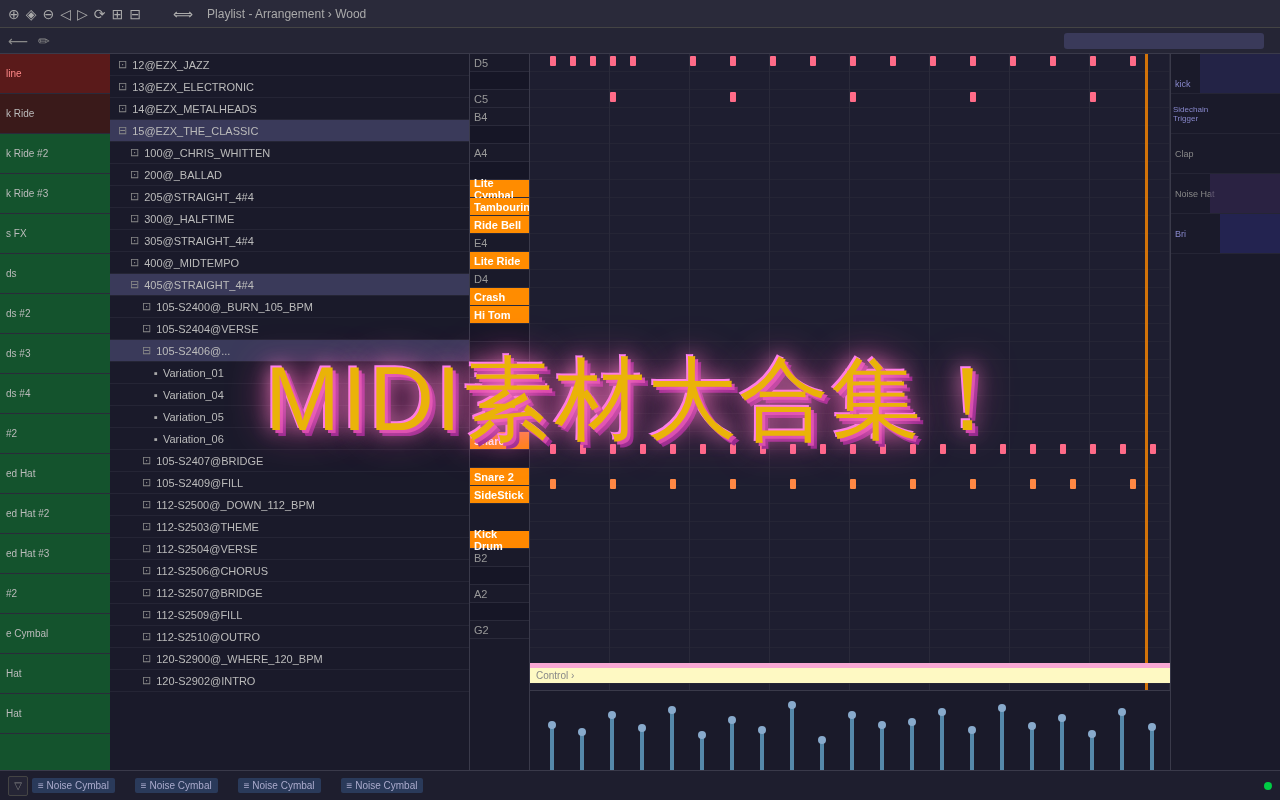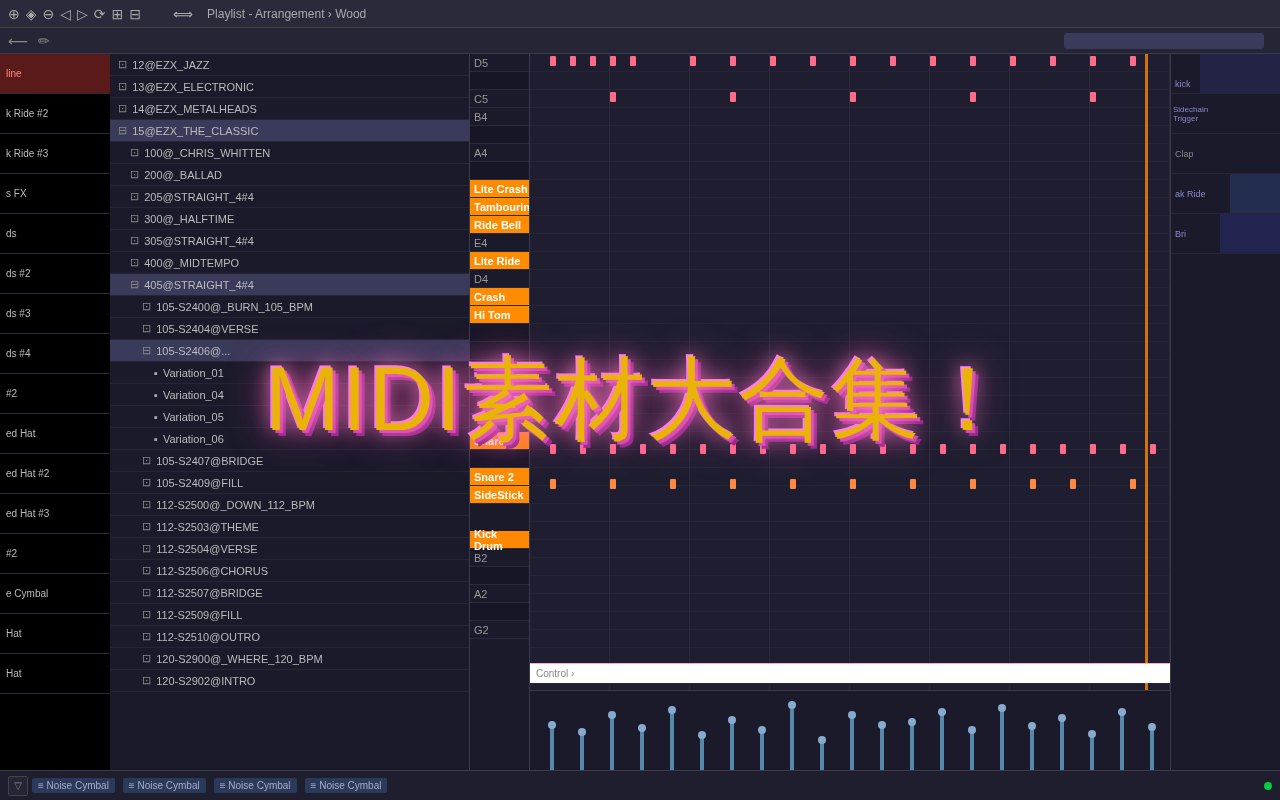--- a/index.html
+++ b/index.html
@@ -239,22 +239,23 @@
   <div class="second-toolbar">
     <span style="font-size:14px; color:#888;">⟵</span>
     <span style="width:10px;"></span>
     <span style="font-size:14px; color:#888;">✏</span>
     <span style="flex:1;"></span>
     <div style="width:200px; height:16px; background:#3a3a5a; border-radius:3px; margin-right:8px;"></div>
   </div>
 
   <div style="display:flex; height:calc(800px - 54px - 30px); position:relative;">
 
-    <div class="track-names" style="position:absolute; left:0; top:0; bottom:0; width:110px; z-index:2; background:#000000;">
+    <div class="track-names" style="position:absolute; left:0; top:0; bottom:0; width:110px; z-index:2; background:#14532d;">
       <div class="track-name-item red-bg">line</div>
+      <div class="track-name-item dark-red">k Ride</div>
       <div class="track-name-item">k Ride #2</div>
       <div class="track-name-item">k Ride #3</div>
       <div class="track-name-item">s FX</div>
       <div class="track-name-item">ds</div>
       <div class="track-name-item">ds #2</div>
       <div class="track-name-item">ds #3</div>
       <div class="track-name-item">ds #4</div>
       <div class="track-name-item">#2</div>
       <div class="track-name-item">ed Hat</div>
       <div class="track-name-item">ed Hat #2</div>
@@ -302,21 +303,21 @@
       <div style="display:flex; flex:1; overflow:hidden;">
 
         <div class="piano-keys">
           <div class="piano-note-label">D5</div>
           <div class="piano-note-label black-key"></div>
           <div class="piano-note-label">C5</div>
           <div class="piano-note-label">B4</div>
           <div class="piano-note-label black-key"></div>
           <div class="piano-note-label">A4</div>
           <div class="piano-note-label black-key"></div>
-          <div class="piano-note-label highlighted">Lite Crash</div>
+          <div class="piano-note-label highlighted">Lite Cymbal</div>
           <div class="piano-note-label highlighted">Tambourine</div>
           <div class="piano-note-label highlighted">Ride Bell</div>
           <div class="piano-note-label">E4</div>
           <div class="piano-note-label highlighted">Lite Ride</div>
           <div class="piano-note-label">D4</div>
           <div class="piano-note-label highlighted">Crash</div>
           <div class="piano-note-label highlighted">Hi Tom</div>
           <div class="piano-note-label black-key"></div>
           <div class="piano-note-label"></div>
           <div class="piano-note-label black-key"></div>
@@ -404,21 +405,21 @@
           <div style="position:absolute; top:425px; left:140px; width:6px; height:10px; background:#ff8844; border-radius:1px;"></div>
           <div style="position:absolute; top:425px; left:200px; width:6px; height:10px; background:#ff8844; border-radius:1px;"></div>
           <div style="position:absolute; top:425px; left:260px; width:6px; height:10px; background:#ff8844; border-radius:1px;"></div>
           <div style="position:absolute; top:425px; left:320px; width:6px; height:10px; background:#ff8844; border-radius:1px;"></div>
           <div style="position:absolute; top:425px; left:380px; width:6px; height:10px; background:#ff8844; border-radius:1px;"></div>
           <div style="position:absolute; top:425px; left:440px; width:6px; height:10px; background:#ff8844; border-radius:1px;"></div>
           <div style="position:absolute; top:425px; left:500px; width:6px; height:10px; background:#ff8844; border-radius:1px;"></div>
           <div style="position:absolute; top:425px; left:540px; width:6px; height:10px; background:#ff8844; border-radius:1px;"></div>
           <div style="position:absolute; top:425px; left:600px; width:6px; height:10px; background:#ff8844; border-radius:1px;"></div>
 
-          <div style="position:absolute; bottom:87px; left:0; right:0; height:20px; background:#ffffff; border-top:1px solid #f9a8d4; display:flex; align-items:center; padding:0 6px;">
+          <div style="position:absolute; bottom:87px; left:0; right:0; height:20px; background:#fef9c3; border-top:5px solid #f9a8d4; display:flex; align-items:center; padding:0 6px;">
             <span style="font-size:10px; color:#888;">Control ›</span>
           </div>
 
           <div style="position:absolute; bottom:0; left:0; right:0; height:80px; background:#1a1a2a; border-top:1px solid #3a3a4a; overflow:hidden;">
 
             <div style="position:absolute; bottom:0; left:20px; width:4px; height:45px; background:#5588aa; border-radius:2px 2px 0 0;">
                 <div style="position:absolute; top:-4px; left:-2px; width:8px; height:8px; background:#88aacc; border-radius:50%;"></div>
               </div>
             <div style="position:absolute; bottom:0; left:50px; width:4px; height:38px; background:#5588aa; border-radius:2px 2px 0 0;">
                 <div style="position:absolute; top:-4px; left:-2px; width:8px; height:8px; background:#88aacc; border-radius:50%;"></div>
@@ -491,35 +492,35 @@
         <div style="font-size:9px; color:#8888cc; position:absolute; left:4px;margin-top:20px;">kick</div>
         <div style="position:absolute; right:0; top:0; width:80px; height:100%; background:#2a2a5a; opacity:0.6;"></div>
       </div>
       <div class="right-track-item">
         <div style="font-size:8px; color:#8888cc; position:absolute; left:2px; width:60px;">Sidechain Trigger</div>
       </div>
       <div class="right-track-item">
         <div style="font-size:9px; color:#888; position:absolute; left:4px;">Clap</div>
       </div>
       <div class="right-track-item">
-        <div style="font-size:9px; color:#8888cc; position:absolute; left:4px;">ak Ride</div>
-        <div style="position:absolute; right:0; top:0; width:50px; height:100%; background:#2a3a6a; opacity:0.6;"></div>
+        <div style="font-size:9px; color:#888; position:absolute; left:4px;">Noise Hat</div>
+        <div style="position:absolute; right:0; top:0; width:70px; height:100%; background:#3a2a5a; opacity:0.5;"></div>
       </div>
       <div class="right-track-item">
         <div style="font-size:9px; color:#8888cc; position:absolute; left:4px;">Bri</div>
         <div style="position:absolute; right:0; top:0; width:60px; height:100%; background:#2a2a6a; opacity:0.6;"></div>
       </div>
     </div>
   </div>
 
   <div class="status-bar" style="position:absolute; bottom:0; left:0; right:0; height:30px; background:#1e1e2e; border-top:1px solid #3a3a4a; display:flex; align-items:center; padding:0 8px;">
     <div style="width:20px; height:20px; background:#252535; border:1px solid #444; border-radius:2px; margin-right:4px; display:flex; align-items:center; justify-content:center;">
       <span style="font-size:10px; color:#888;">▽</span>
     </div>
-    <div style="flex:1; display:flex; align-items:center; gap:4px;">
+    <div style="flex:1; display:flex; align-items:center; gap:16px;">
       <span class="status-bar-clip">≡ Noise Cymbal</span>
       <span class="status-bar-clip">≡ Noise Cymbal</span>
       <span class="status-bar-clip">≡ Noise Cymbal</span>
       <span class="status-bar-clip">≡ Noise Cymbal</span>
     </div>
     <div style="width:8px; height:8px; background:#00cc44; border-radius:50%; margin-left:4px;"></div>
   </div>
 
   <div class="overlay-text">MIDI素材大合集！</div>
 

